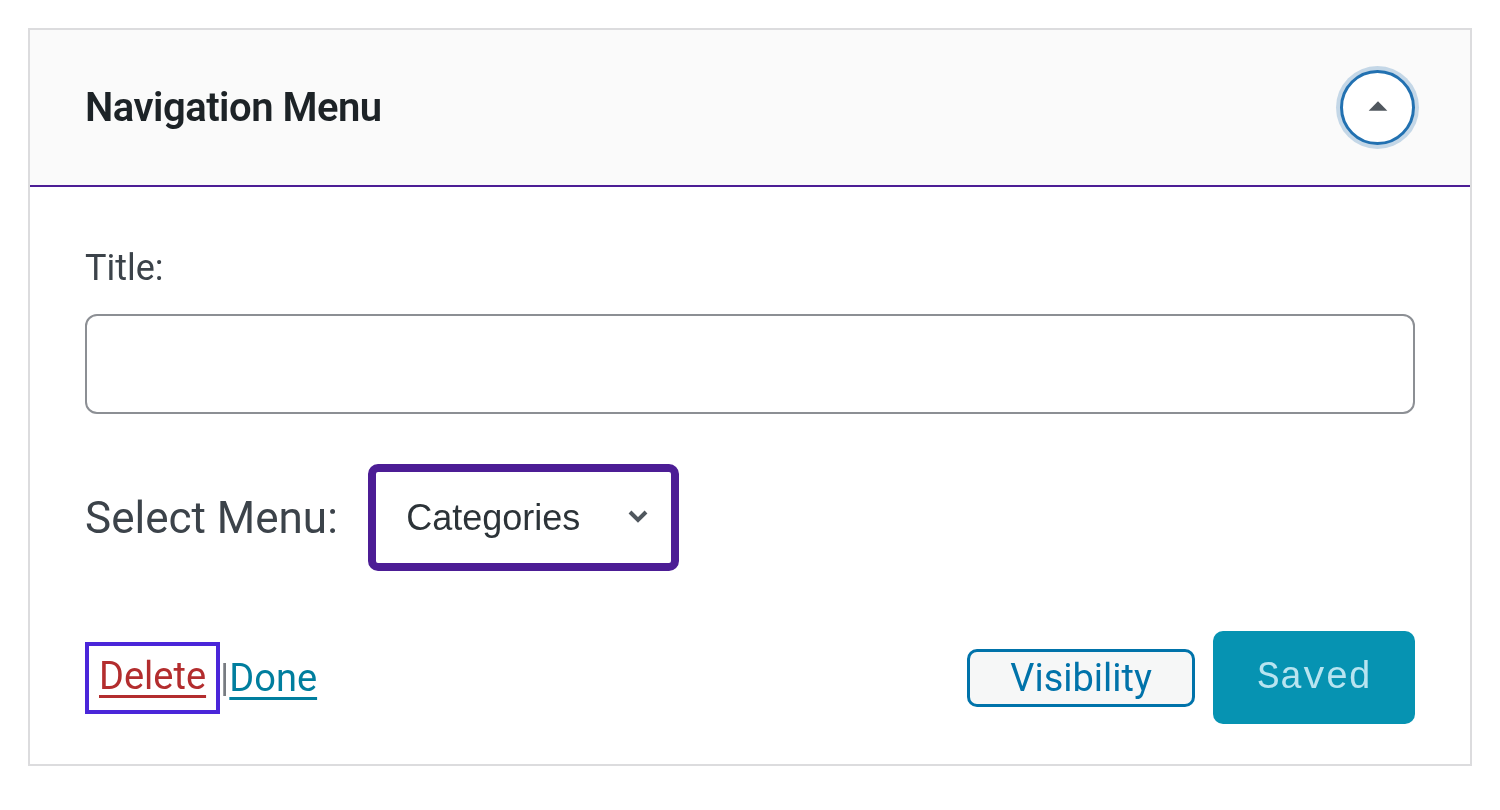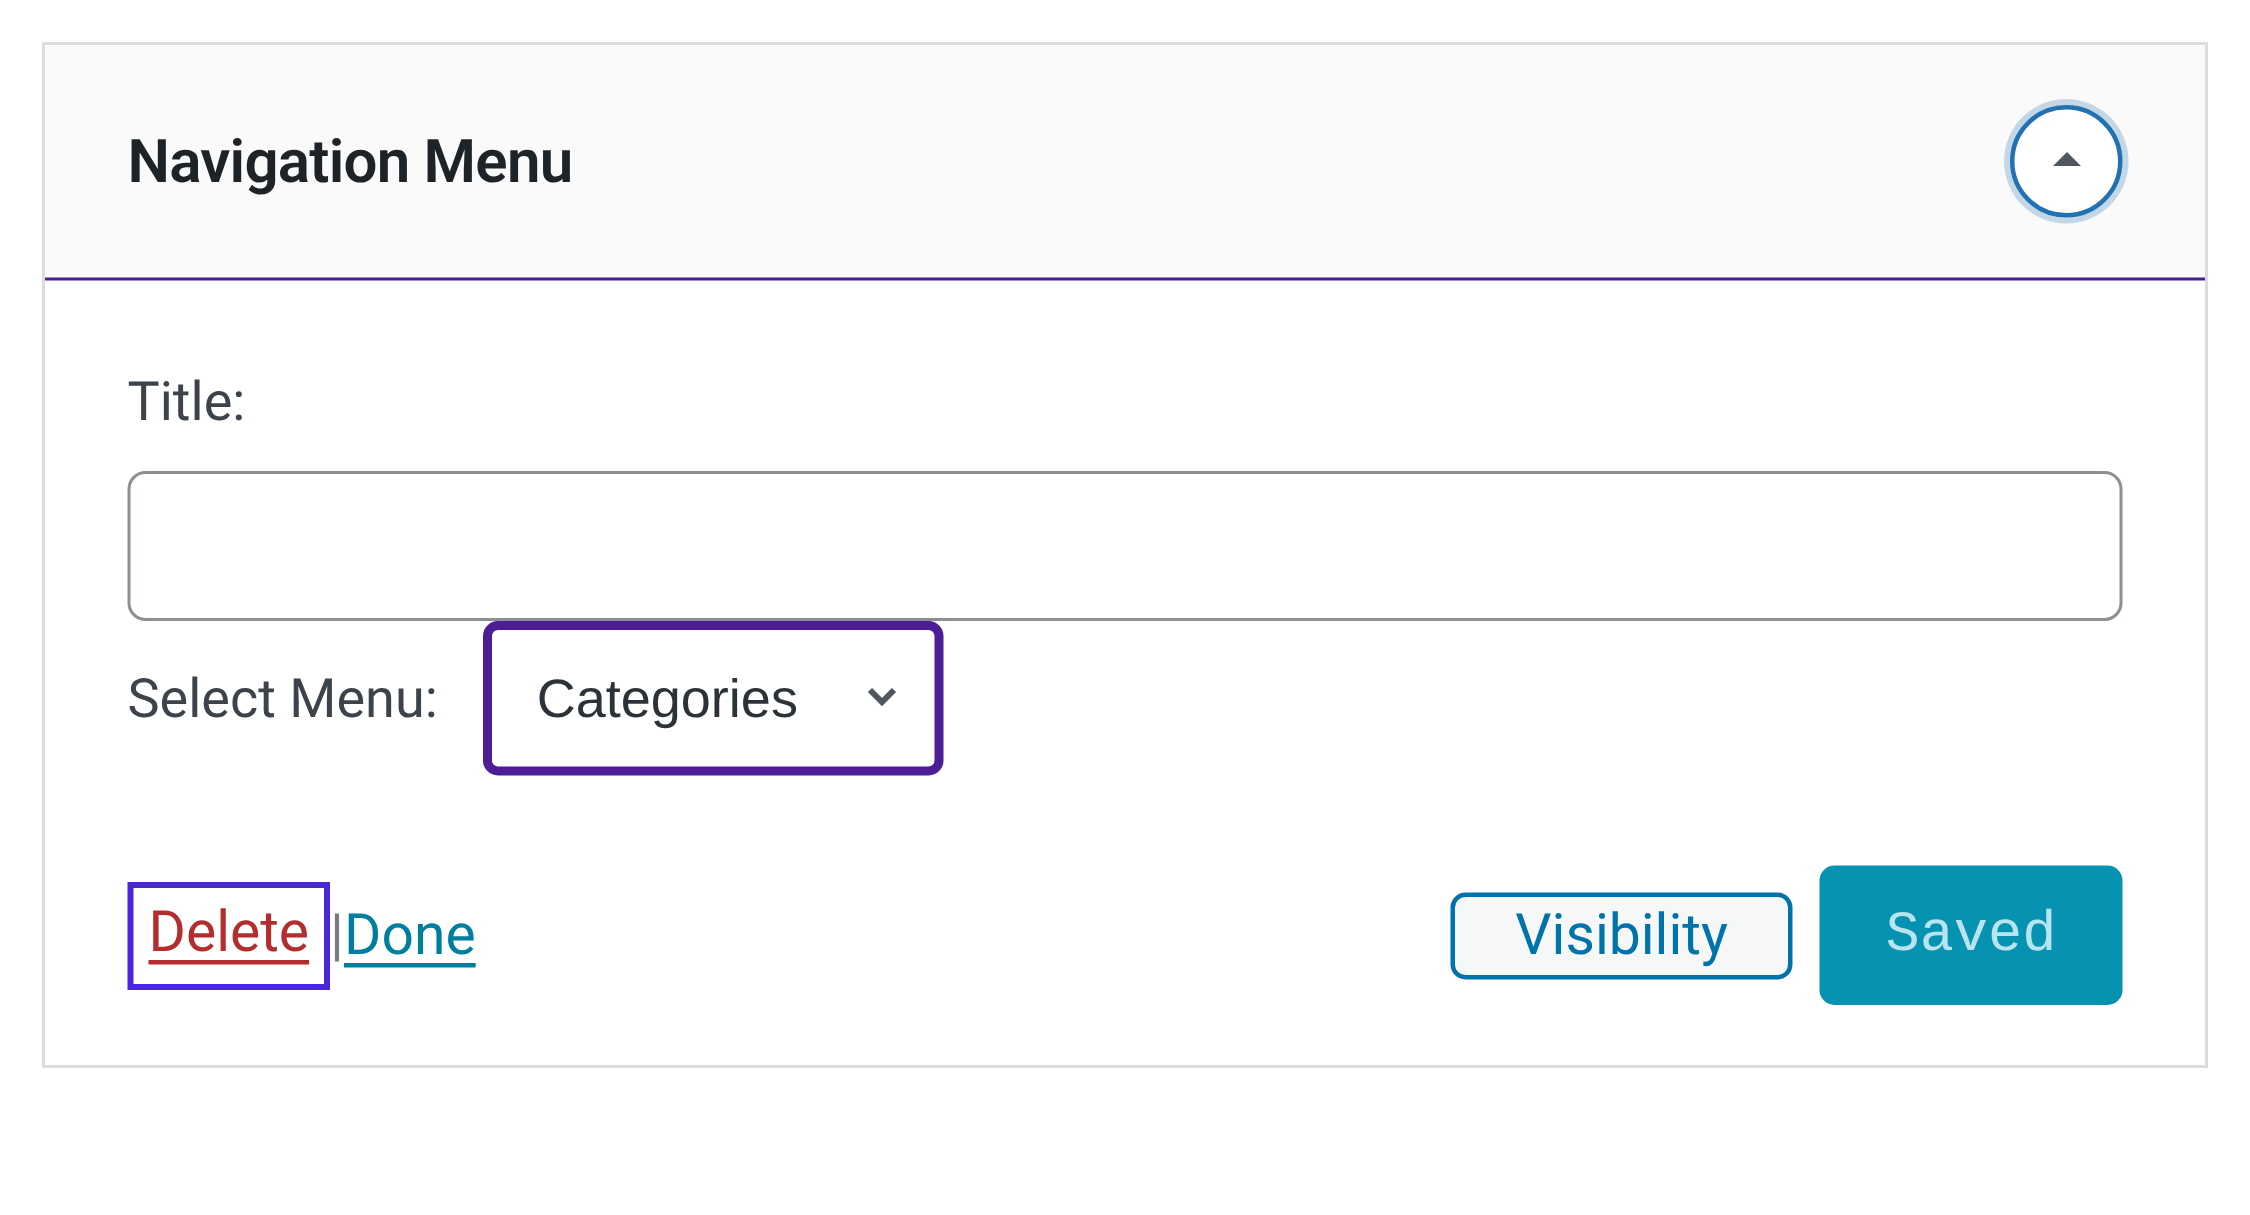--- a/index.html
+++ b/index.html
@@ -44,20 +44,21 @@
       cursor: pointer;
     }
     .collapse-button svg {
       width: 28px;
       height: 28px;
     }
     .widget-body {
       padding: 60px 55px 40px 55px;
     }
     .field-row {
+      margin-bottom: 50px;
     }
     .field-label {
       font-size: 36px;
       color: #3c434a;
       display: block;
       margin-bottom: 25px;
     }
     .text-input {
       width: 100%;
       height: 100px;
@@ -67,37 +68,38 @@
       font-size: 32px;
       padding: 0 20px;
     }
     .select-row {
       display: flex;
       align-items: center;
       gap: 30px;
       margin-bottom: 60px;
     }
     .select-label {
-      font-size: 36px;
+      font-size: 44px;
       color: #3c434a;
     }
     .select-wrapper {
       position: relative;
       display: inline-block;
     }
     .select-input {
       appearance: none;
       -webkit-appearance: none;
-      border: 6px solid #4c1d95;
+      border: 8px solid #4c1d95;
       border-radius: 10px;
       background: #ffffff;
       font-size: 36px;
       color: #2c3338;
       padding: 25px 90px 25px 30px;
       cursor: pointer;
+      text-align: center;
     }
     .select-chevron {
       position: absolute;
       right: 25px;
       top: 50%;
       transform: translateY(-50%);
       pointer-events: none;
     }
     .select-chevron svg {
       width: 32px;

